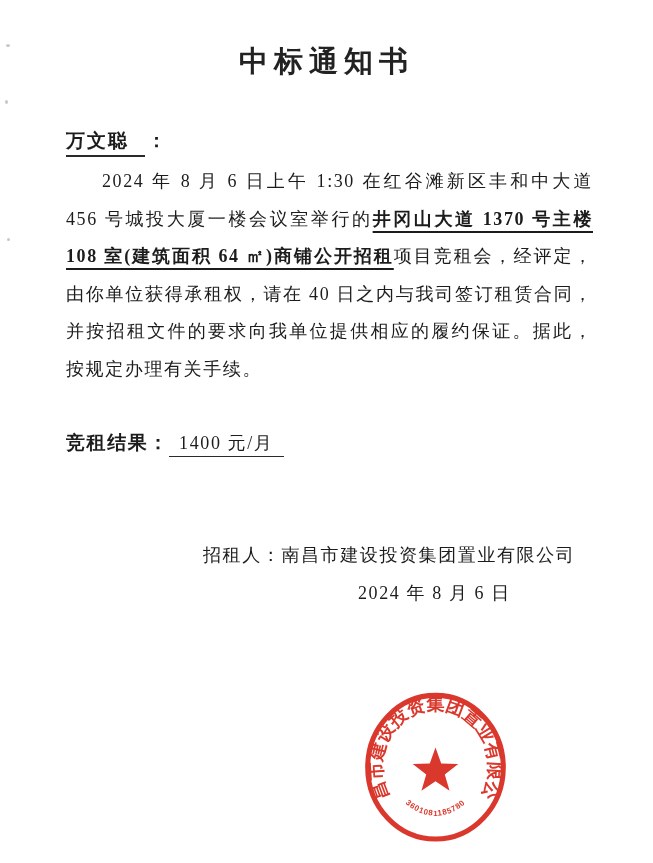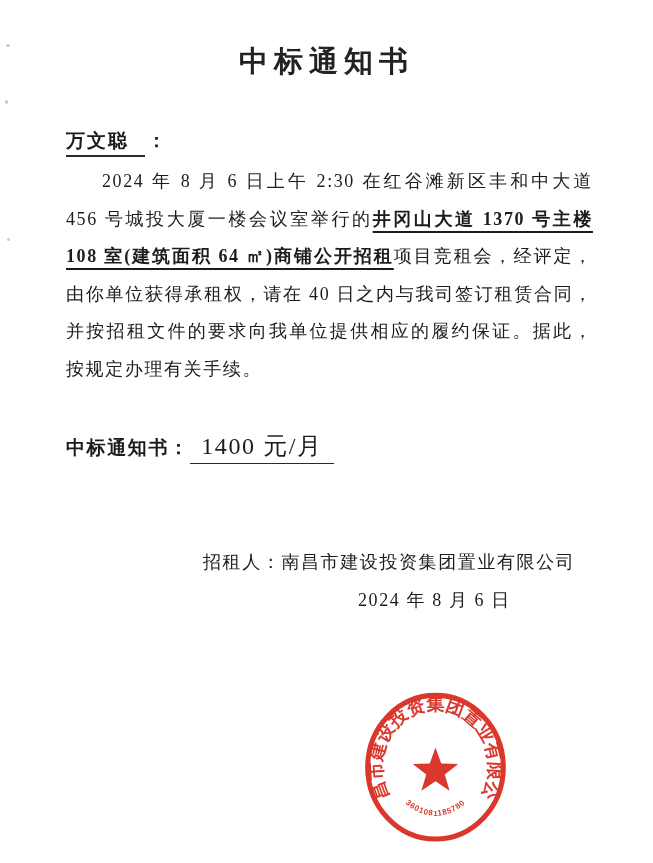--- a/index.html
+++ b/index.html
@@ -58,21 +58,21 @@
     margin-top: 42px;
     font-size: 19px;
     letter-spacing: 1.6px;
   }
   .result-label { font-weight: bold; }
   .result-value {
     display: inline-block;
     border-bottom: 1.5px solid #2a2a2a;
     white-space: pre;
     padding: 0 4px 1px 4px;
-    font-size: 24px;
+    font-size: 18px;
   }
   .notice-block { margin-top: 46px; }
   .notice-block .body-para { margin-top: 0; }
   .plain-line {
     font-size: 18px;
     line-height: 37.5px;
     letter-spacing: 1.6px;
     text-indent: 2em;
   }
   .lessor-line {
@@ -117,23 +117,23 @@
 <body>
 
 <div class="page">
 
   <h1 class="title">中标通知书</h1>
 
   <div class="content">
 
     <div class="addressee-line"><span class="addressee">万文聪</span><span class="addressee-colon">：</span></div>
 
-    <p class="body-para"><span>2024 年 8 月 6 日上午 2:30 在红谷滩新区丰和中大道 456 号城投大厦一楼会议室举行的</span><span class="project">井冈山大道 1370 号主楼 108 室(建筑面积 64 ㎡)商铺公开招租</span><span>项目竞租会，经评定，由你单位获得承租权，请在 40 日之内与我司签订租赁合同，并按招租文件的要求向我单位提供相应的履约保证。据此，按规定办理有关手续。</span></p>
+    <p class="body-para"><span>2024 年 8 月 6 日上午 1:30 在红谷滩新区丰和中大道 456 号城投大厦一楼会议室举行的</span><span class="project">井冈山大道 1370 号主楼 108 室(建筑面积 64 ㎡)商铺公开招租</span><span>项目竞租会，经评定，由你单位获得承租权，请在 40 日之内与我司签订租赁合同，并按招租文件的要求向我单位提供相应的履约保证。据此，按规定办理有关手续。</span></p>
 
-    <div class="result-line"><span class="result-label">中标通知书：</span><span class="result-value"> 1400 元/月 </span></div>
+    <div class="result-line"><span class="result-label">竞租结果：</span><span class="result-value"> 1400 元/月 </span></div>
 
 
     <div class="lessor-line"><span>招租人：</span><span>南昌市建设投资集团置业有限公司</span></div>
 
     <div class="date-line">2024 年 8 月 6 日</div>
 
   </div>
 
   <div class="seal">
     <svg viewBox="0 0 200 211" xmlns="http://www.w3.org/2000/svg">

